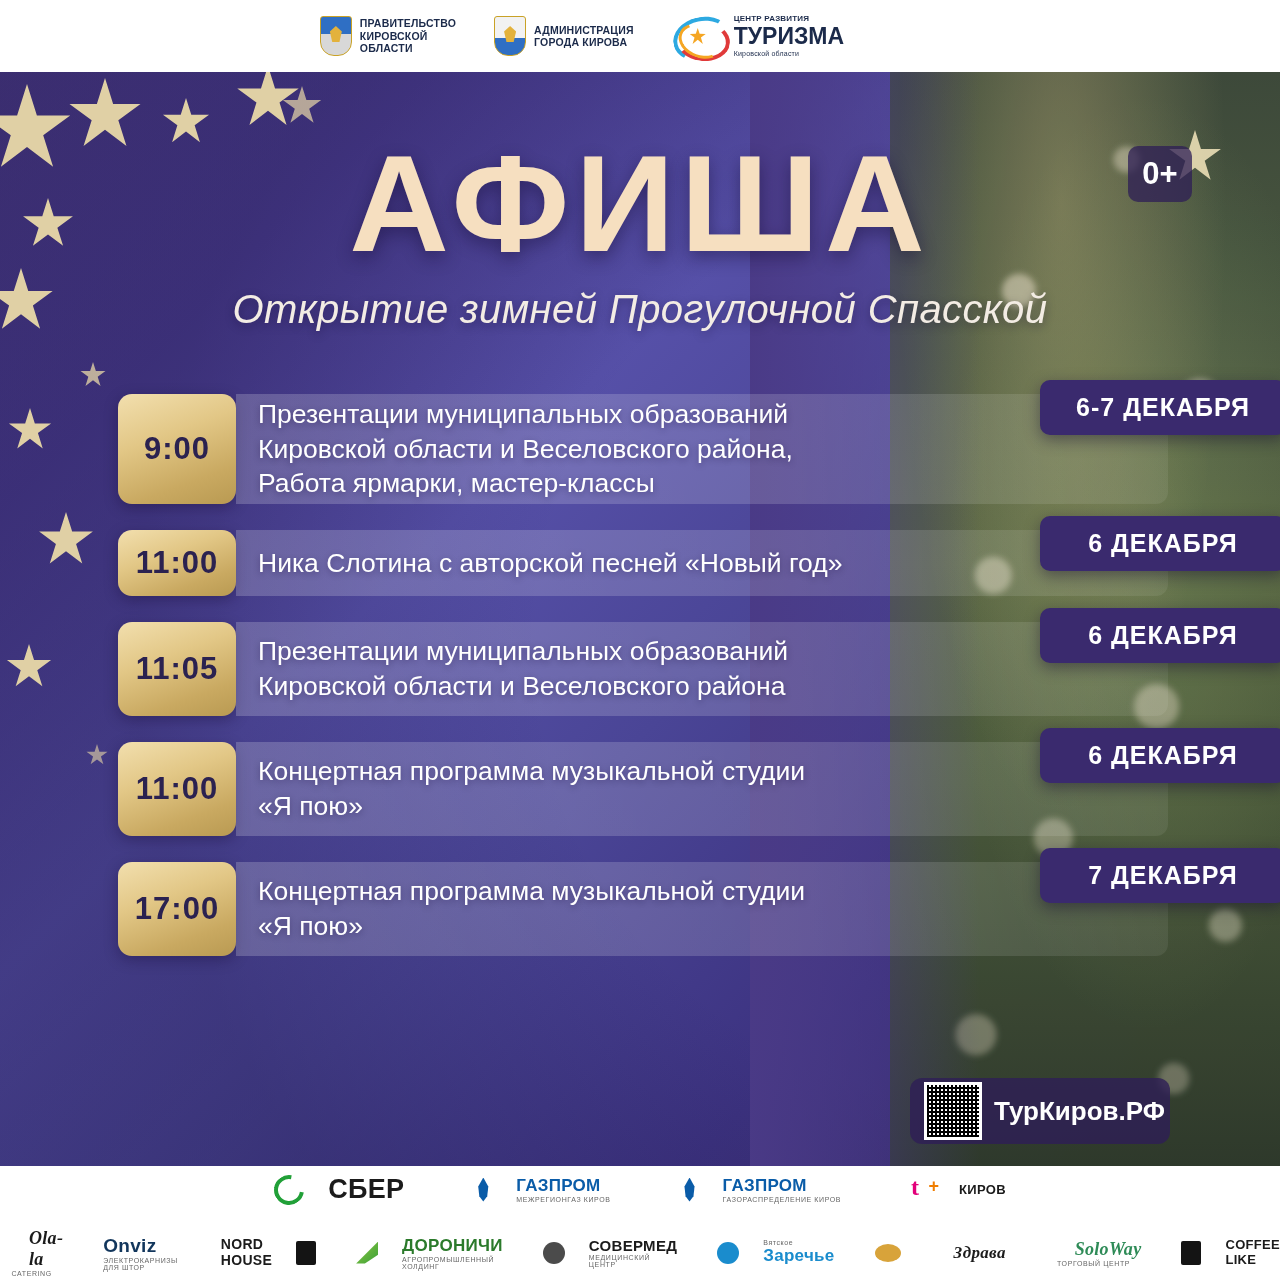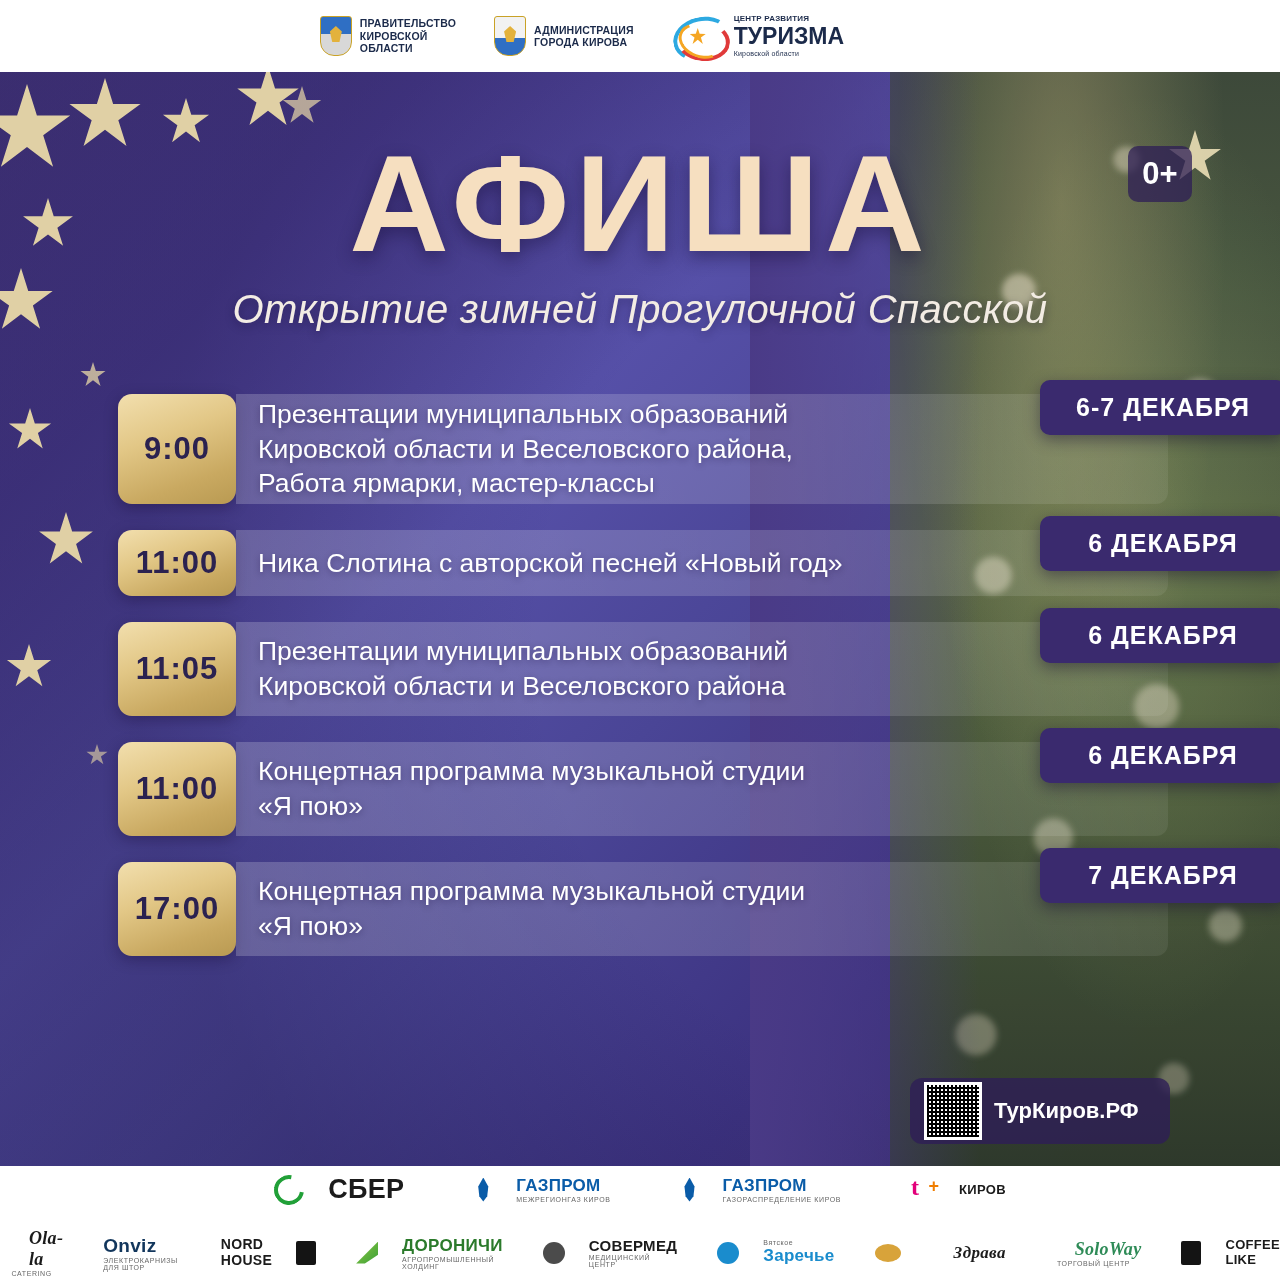--- a/index.html
+++ b/index.html
@@ -303,21 +303,21 @@
     background-color: #ffffff;
     background-image:
       linear-gradient(90deg, #000 25%, transparent 25%, transparent 50%, #000 50%, #000 75%, transparent 75%),
       linear-gradient(0deg, #000 25%, transparent 25%, transparent 50%, #000 50%, #000 75%, transparent 75%);
     background-size: 8px 8px, 8px 8px;
     border: 3px solid #ffffff;
     flex: 0 0 auto;
   }
   .qr-label {
     color: #ffffff;
-    font-size: 22px;
+    font-size: 26px;
     font-weight: bold;
   }
 
   
   .footer {
     position: absolute;
     left: 0; top: 1166px;
     width: 1280px; height: 114px;
     background: #ffffff;
     z-index: 40;

